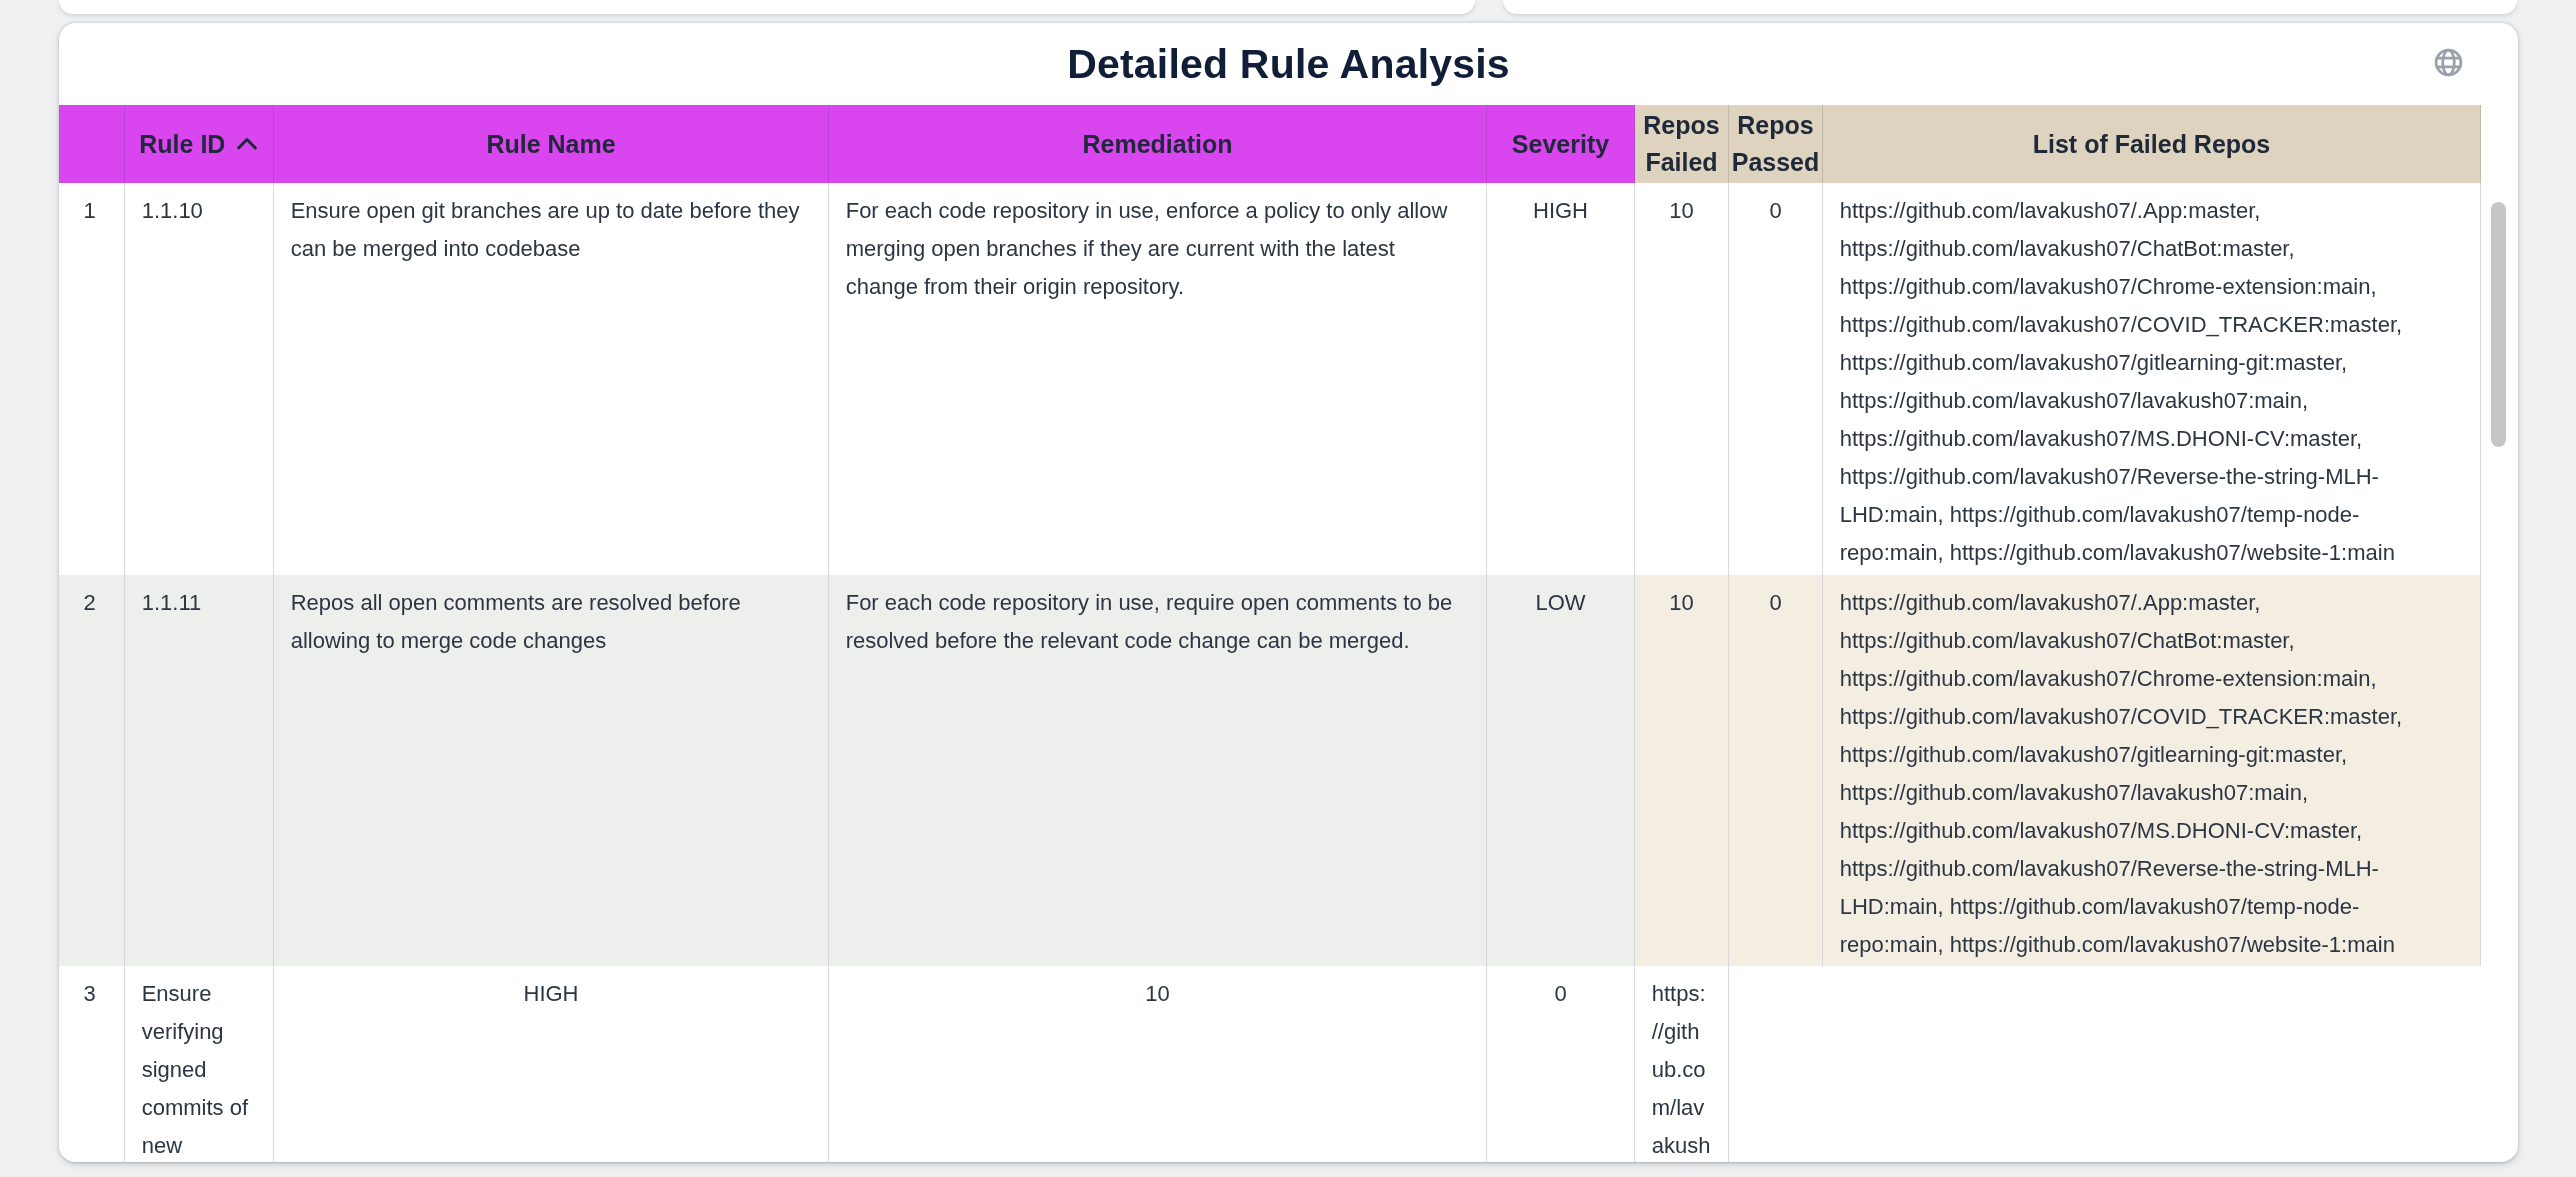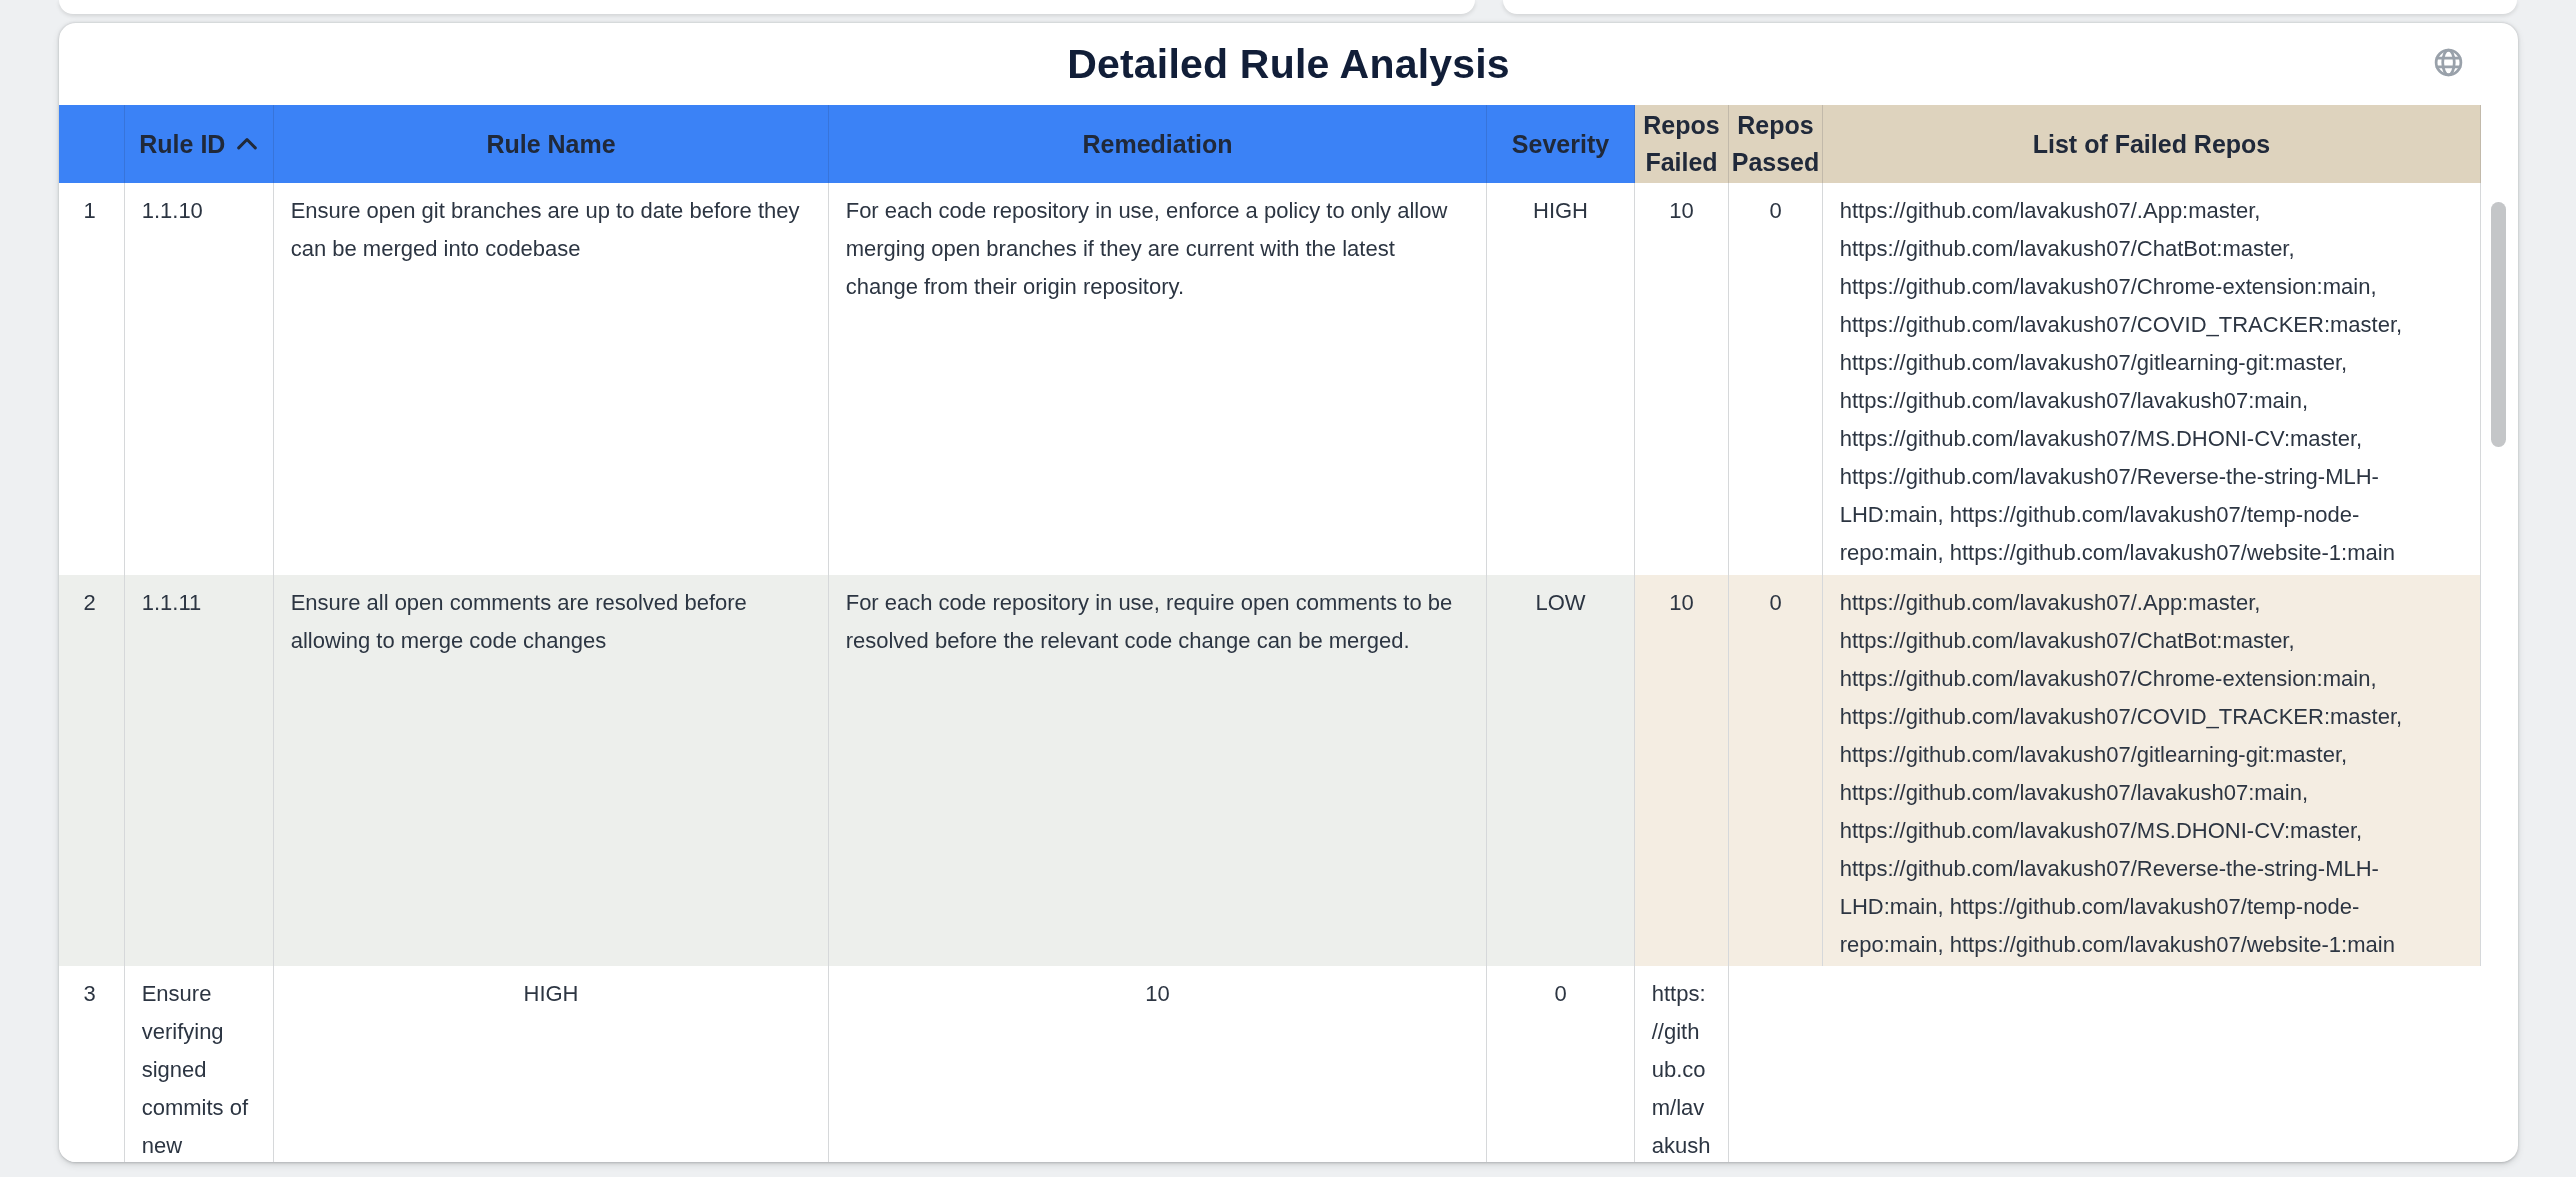--- a/index.html
+++ b/index.html
@@ -45,21 +45,21 @@
     display:grid;
     grid-template-columns:66px 149px 555px 658px 148px 94px 94px 658px;
   }
   .thead { height:78px; }
   .thead .cell {
     display:flex; align-items:center; justify-content:center; text-align:center;
     font-weight:bold; font-size:25px; line-height:37px; color:#20293a;
     border-right:0.9px solid rgba(32,41,58,0.15);
     padding:0 3.7px; cursor:pointer;
   }
-  .thead .cell.grp-a { background:#3b82f6; }
+  .thead .cell.grp-a { background:#d946ef; }
   .thead .cell.grp-b { background:#ded3be; }
   .thead .cell:last-child { border-right:0.9px solid rgba(32,41,58,0.15); }
   .sort-caret { margin-left:9.3px; display:inline-flex; }
 
   .tbody-row .cell {
     font-size:22px; line-height:38px; color:#2c3542;
     padding:9.3px 16.7px; border-right:0.9px solid #d6d8da;
     overflow-wrap:break-word; word-break:break-word;
     background:transparent;
   }
@@ -132,21 +132,21 @@
         <div class="cell grp-a">For each code repository in use, enforce a policy to only allow merging open branches if they are current with the latest change from their origin repository.</div>
         <div class="cell grp-a c-sev">HIGH</div>
         <div class="cell grp-b c-num">10</div>
         <div class="cell grp-b c-num">0</div>
         <div class="cell grp-b">https://github.com/lavakush07/.App:master, https://github.com/lavakush07/ChatBot:master, https://github.com/lavakush07/Chrome-extension:main, https://github.com/lavakush07/COVID_TRACKER:master, https://github.com/lavakush07/gitlearning-git:master, https://github.com/lavakush07/lavakush07:main, https://github.com/lavakush07/MS.DHONI-CV:master, https://github.com/lavakush07/Reverse-the-string-MLH-LHD:main, https://github.com/lavakush07/temp-node-repo:main, https://github.com/lavakush07/website-1:main</div>
       </div>
 
       <div class="trow tbody-row row-2">
         <div class="cell grp-a c-index">2</div>
         <div class="cell grp-a">1.1.11</div>
-        <div class="cell grp-a">Ensure all open comments are resolved before allowing to merge code changes</div>
+        <div class="cell grp-a">Repos all open comments are resolved before allowing to merge code changes</div>
         <div class="cell grp-a">For each code repository in use, require open comments to be resolved before the relevant code change can be merged.</div>
         <div class="cell grp-a c-sev">LOW</div>
         <div class="cell grp-b c-num">10</div>
         <div class="cell grp-b c-num">0</div>
         <div class="cell grp-b">https://github.com/lavakush07/.App:master, https://github.com/lavakush07/ChatBot:master, https://github.com/lavakush07/Chrome-extension:main, https://github.com/lavakush07/COVID_TRACKER:master, https://github.com/lavakush07/gitlearning-git:master, https://github.com/lavakush07/lavakush07:main, https://github.com/lavakush07/MS.DHONI-CV:master, https://github.com/lavakush07/Reverse-the-string-MLH-LHD:main, https://github.com/lavakush07/temp-node-repo:main, https://github.com/lavakush07/website-1:main</div>
       </div>
 
       <div class="trow tbody-row row-3">
         <div class="cell grp-a c-index">3</div>
         <div class="cell grp-a">Ensure verifying signed commits of new changes before merging</div>

